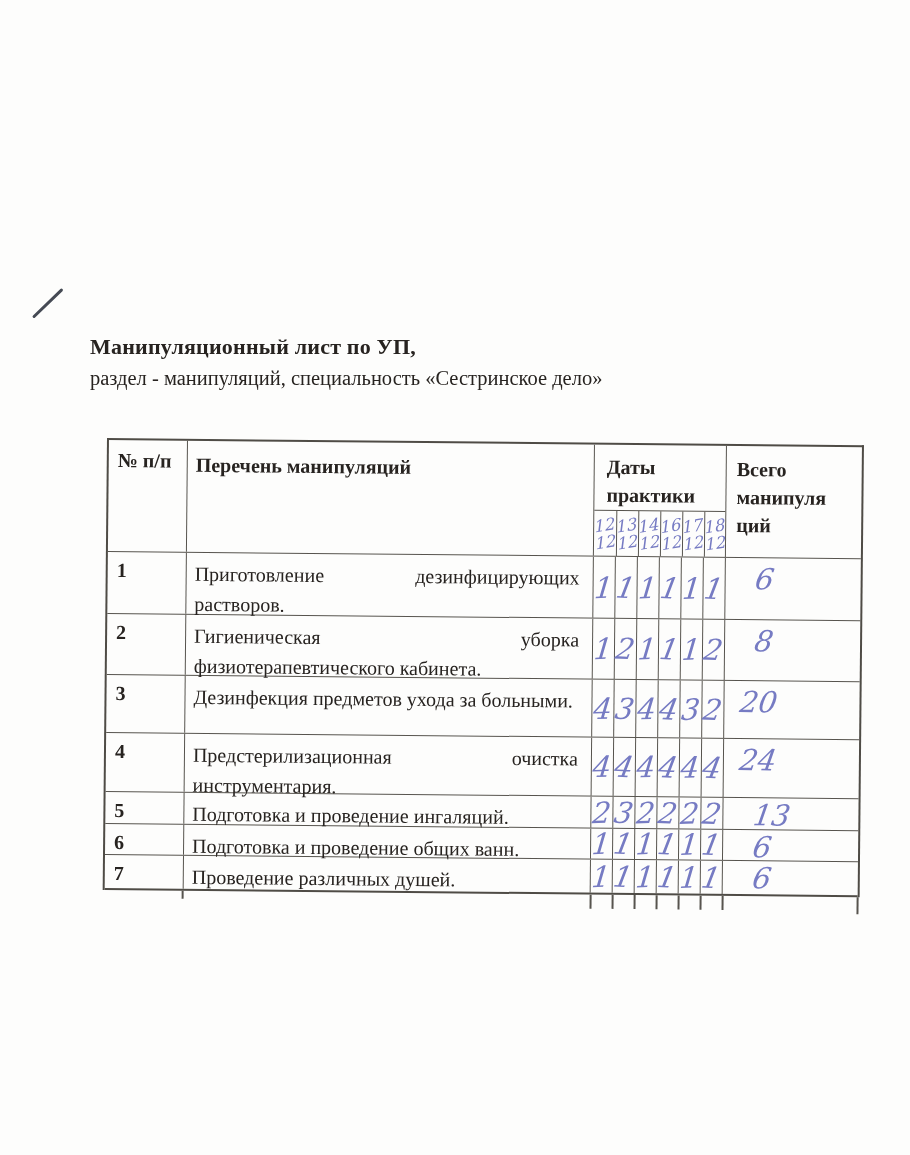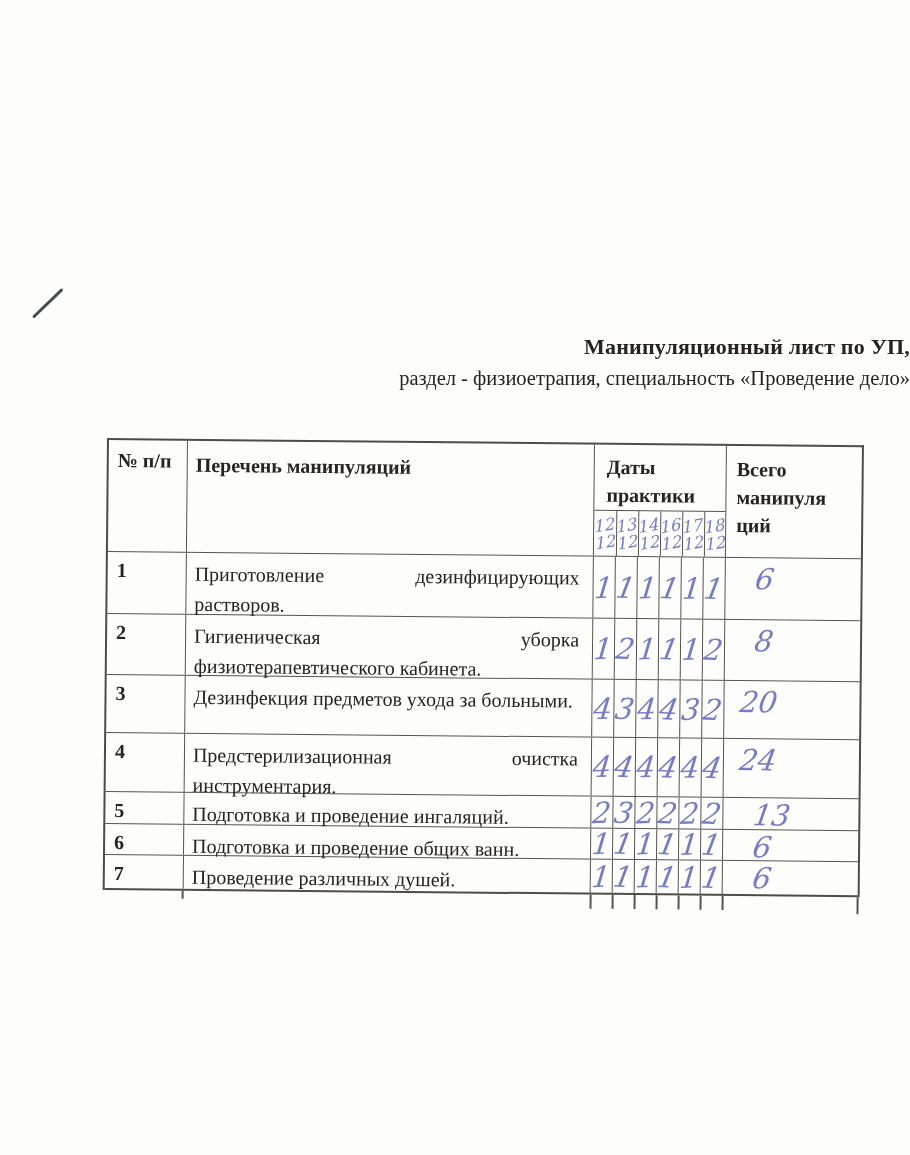--- a/index.html
+++ b/index.html
@@ -18,21 +18,21 @@
     background:#454a54;
     transform:rotate(-44deg); transform-origin:0 50%;
   }
   .tiny-mark { position:absolute; background:#8b8b86; border-radius:1px; }
   .m1 { left:126px; top:486px; width:2px; height:7px; transform:rotate(20deg); }
   .m2 { left:152px; top:484px; width:2px; height:7px; transform:rotate(-28deg); }
   .m3 { left:123px; top:824px; width:2px; height:6px; transform:rotate(25deg); opacity:.55; }
   .m4 { left:149px; top:822px; width:2px; height:6px; transform:rotate(-30deg); opacity:.55; }
 
   
-  .title-block { position:absolute; left:90px; top:334px; width:820px; text-align:right; }
+  .title-block { position:absolute; left:90px; top:334px; width:820px; text-align:left; }
   .title-main { font-size:22px; font-weight:bold; letter-spacing:.2px; }
   .title-sub  { font-size:20.5px; margin-top:7px; }
 
   
   .tbl-wrap { position:absolute; left:107px; top:438px; transform:rotate(0.55deg); transform-origin:0 0; }
   .tbl {
     width:757px; box-sizing:border-box;
     border-top:2.2px solid #4f4c46;
     border-left:2.2px solid #4f4c46;
     border-right:2.2px solid #4f4c46;
@@ -84,21 +84,21 @@
 <div class="page">
 
   <div class="pen-stroke"></div>
   <div class="tiny-mark m1"></div>
   <div class="tiny-mark m2"></div>
   <div class="tiny-mark m3"></div>
   <div class="tiny-mark m4"></div>
 
   <div class="title-block">
     <div class="title-main">Манипуляционный лист по УП,</div>
-    <div class="title-sub">раздел - физиоетрапия, специальность «Проведение дело»</div>
+    <div class="title-sub">раздел - манипуляций, специальность «Сестринское дело»</div>
   </div>
 
   <div class="tbl-wrap">
     <div class="tbl">
 
       <div class="row hdr">
         <div class="cell c-num">№ п/п</div>
         <div class="cell c-man hdr-man bl">Перечень манипуляций</div>
         <div class="cell dates-col bl">
           <div class="dates-label">Даты практики</div>

